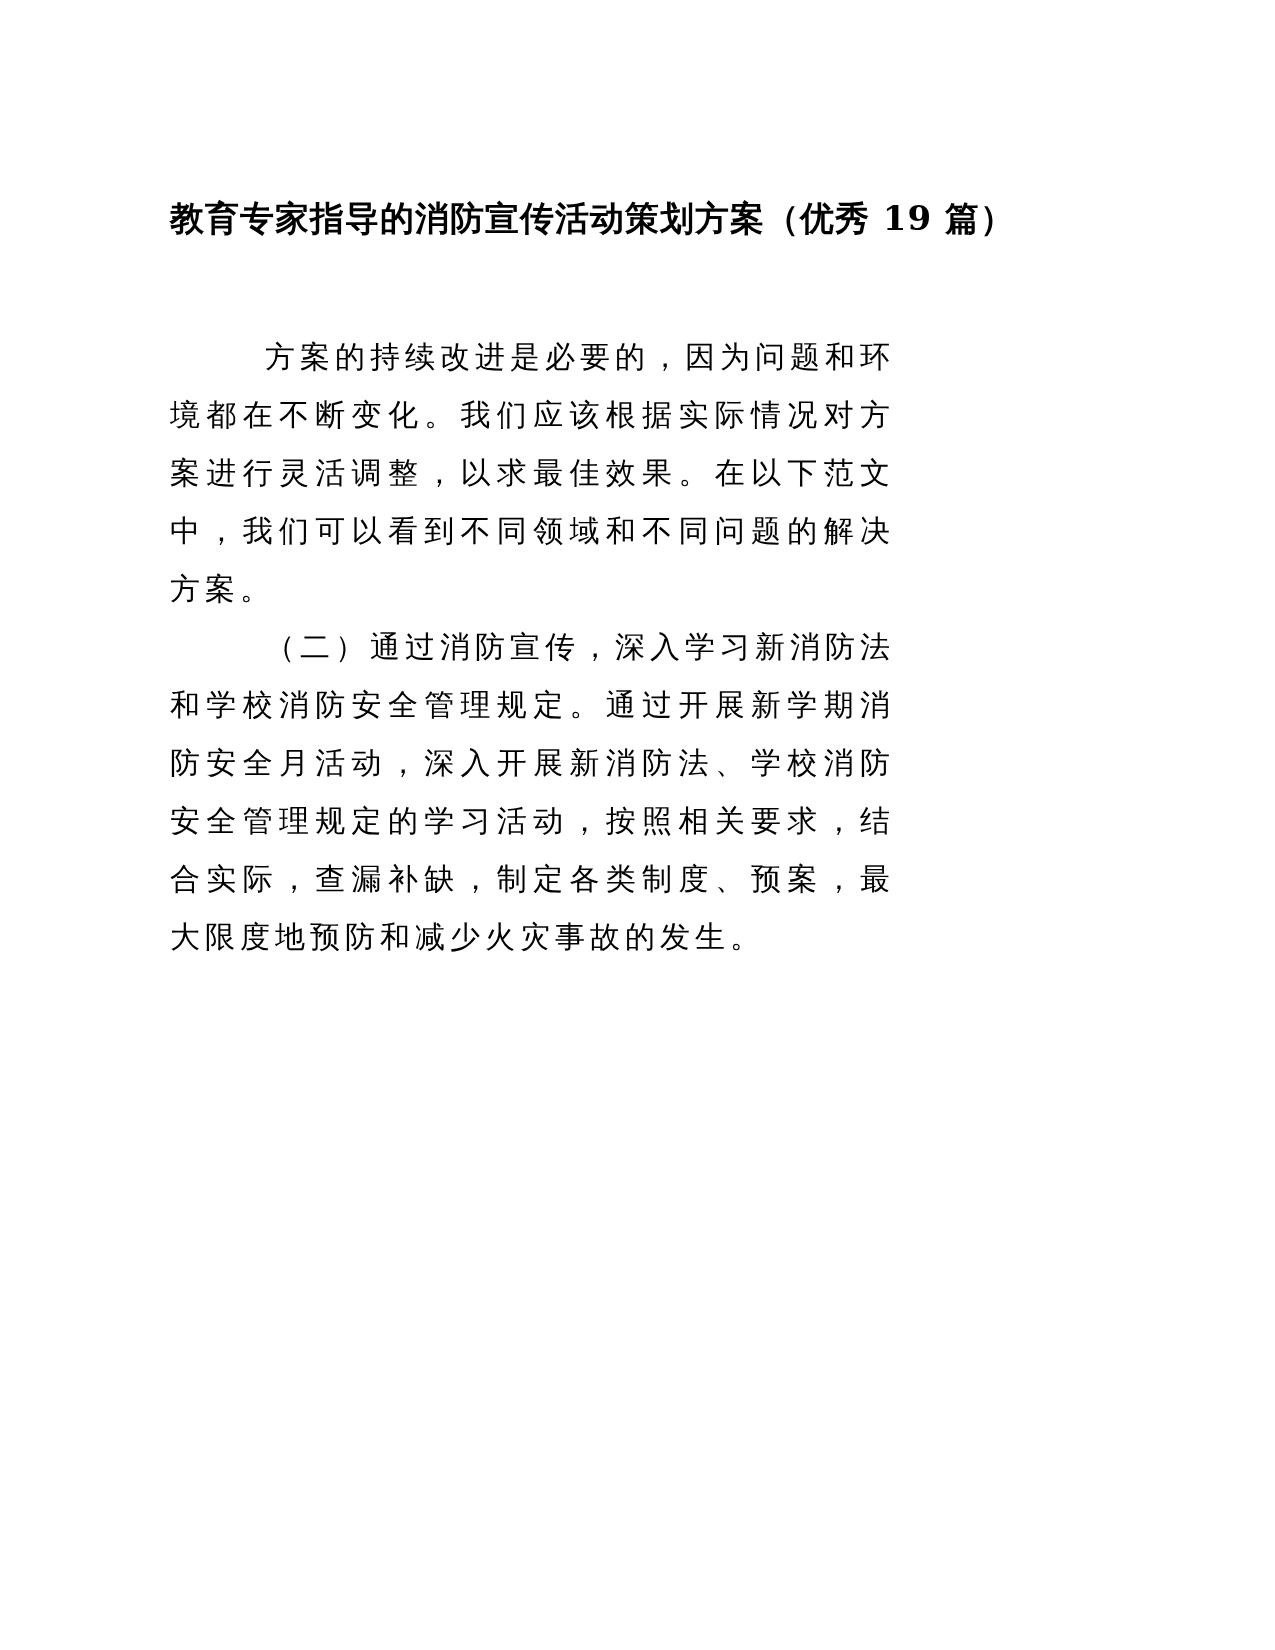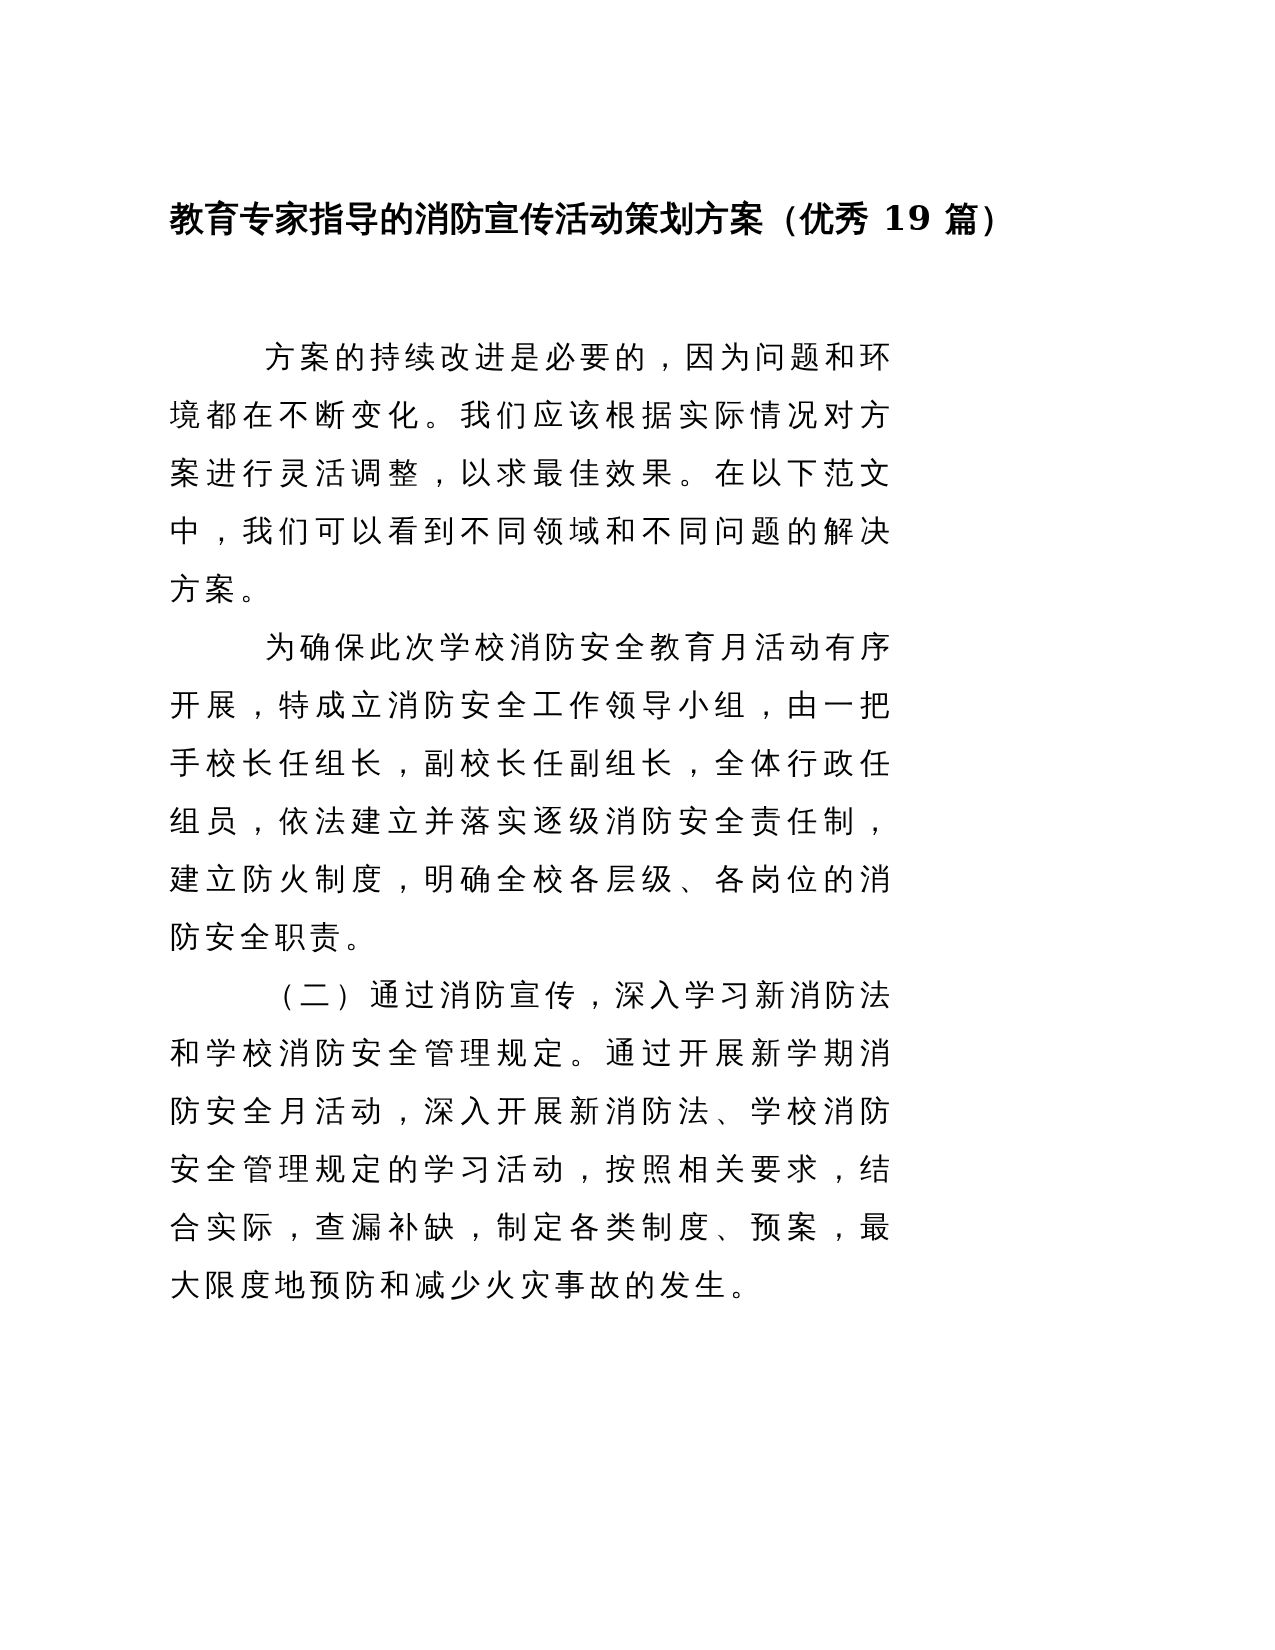--- a/index.html
+++ b/index.html
@@ -47,18 +47,17 @@
 
 <div class="page">
   <div class="content">
     <h1 class="doc-title">教育专家指导的消防宣传活动策划方案（优秀 19 篇）</h1>
 
     <p class="para">方案的持续改进是必要的，因为问题和环境都在不断变化。我们应该根据实际情况对方案进行灵活调整，以求最佳效果。在以下范文中，我们可以看到不同领域和不同问题的解决方案。</p>
 
 
 
 
-    <p class="para">为确保此次学校消防安全教育月活动有序开展，特成立消防安全工作领导小组，由一把手校长任组长，副校长任副组长，全体行政任组员，依法建立并落实逐级消防安全责任制，建立防火制度，明确全校各层级、各岗位的消防安全职责。</p>
 
 
     <p class="para">（二）通过消防宣传，深入学习新消防法和学校消防安全管理规定。通过开展新学期消防安全月活动，深入开展新消防法、学校消防安全管理规定的学习活动，按照相关要求，结合实际，查漏补缺，制定各类制度、预案，最大限度地预防和减少火灾事故的发生。</p>
   </div>
 </div>
 
 </body></html>

